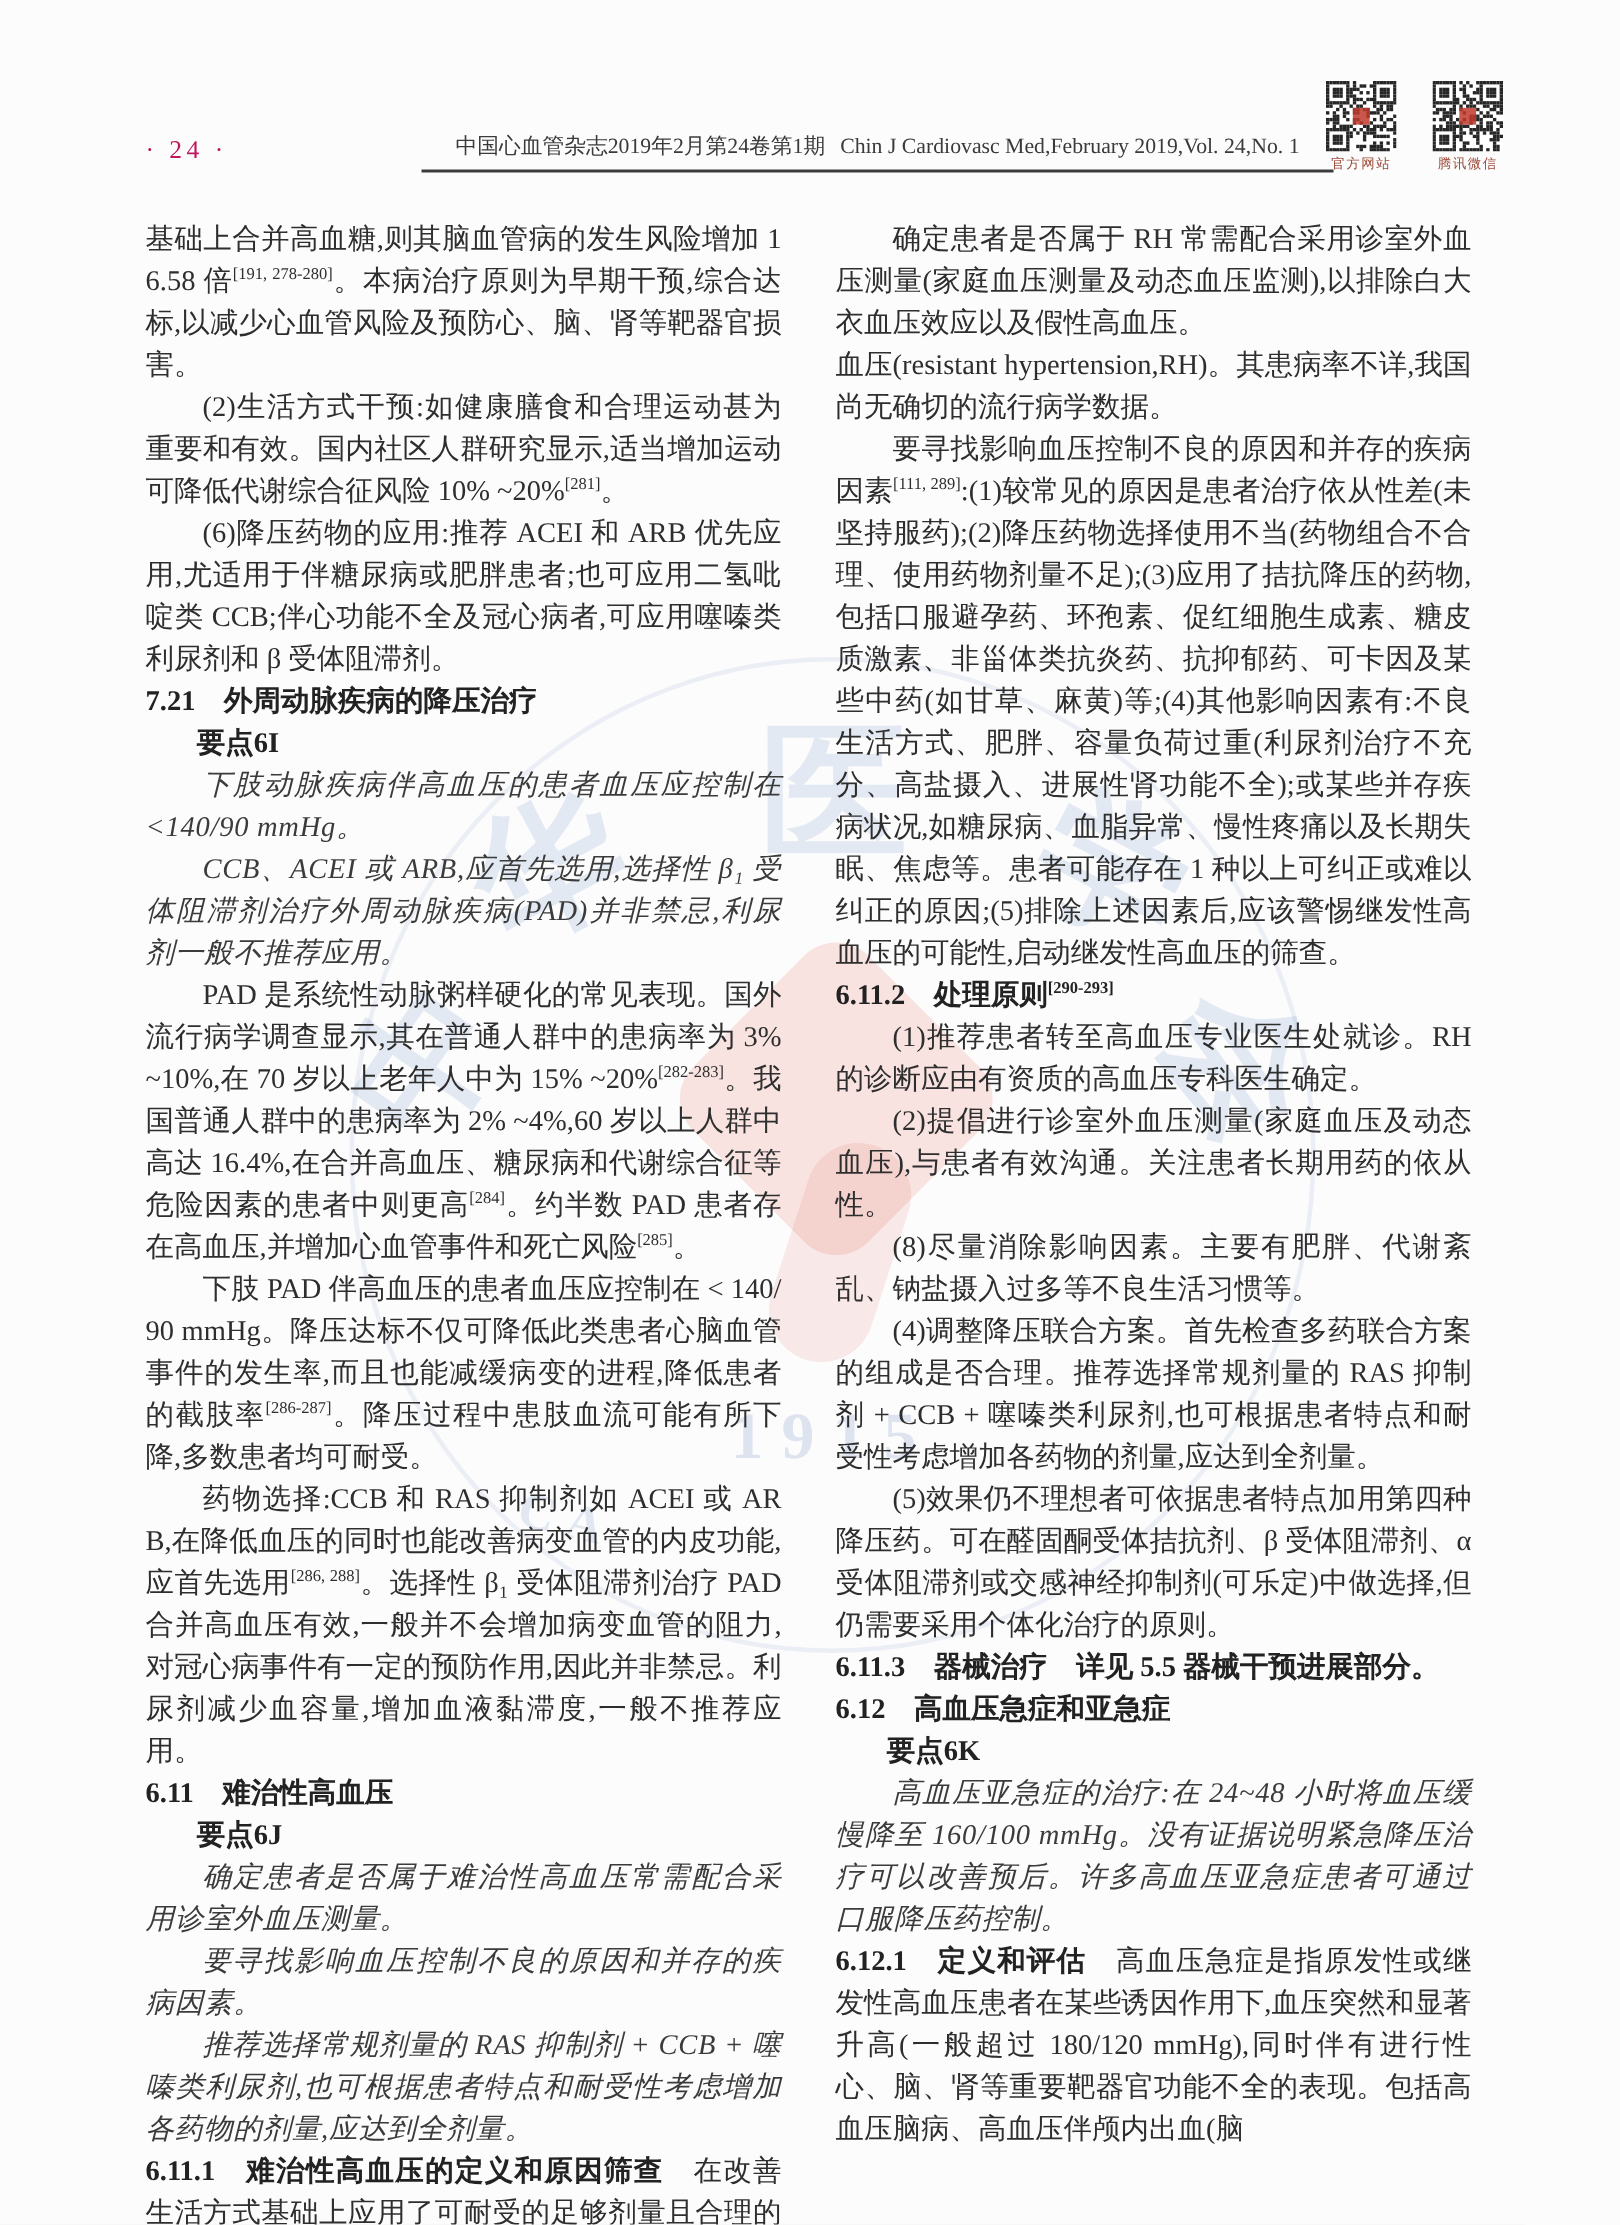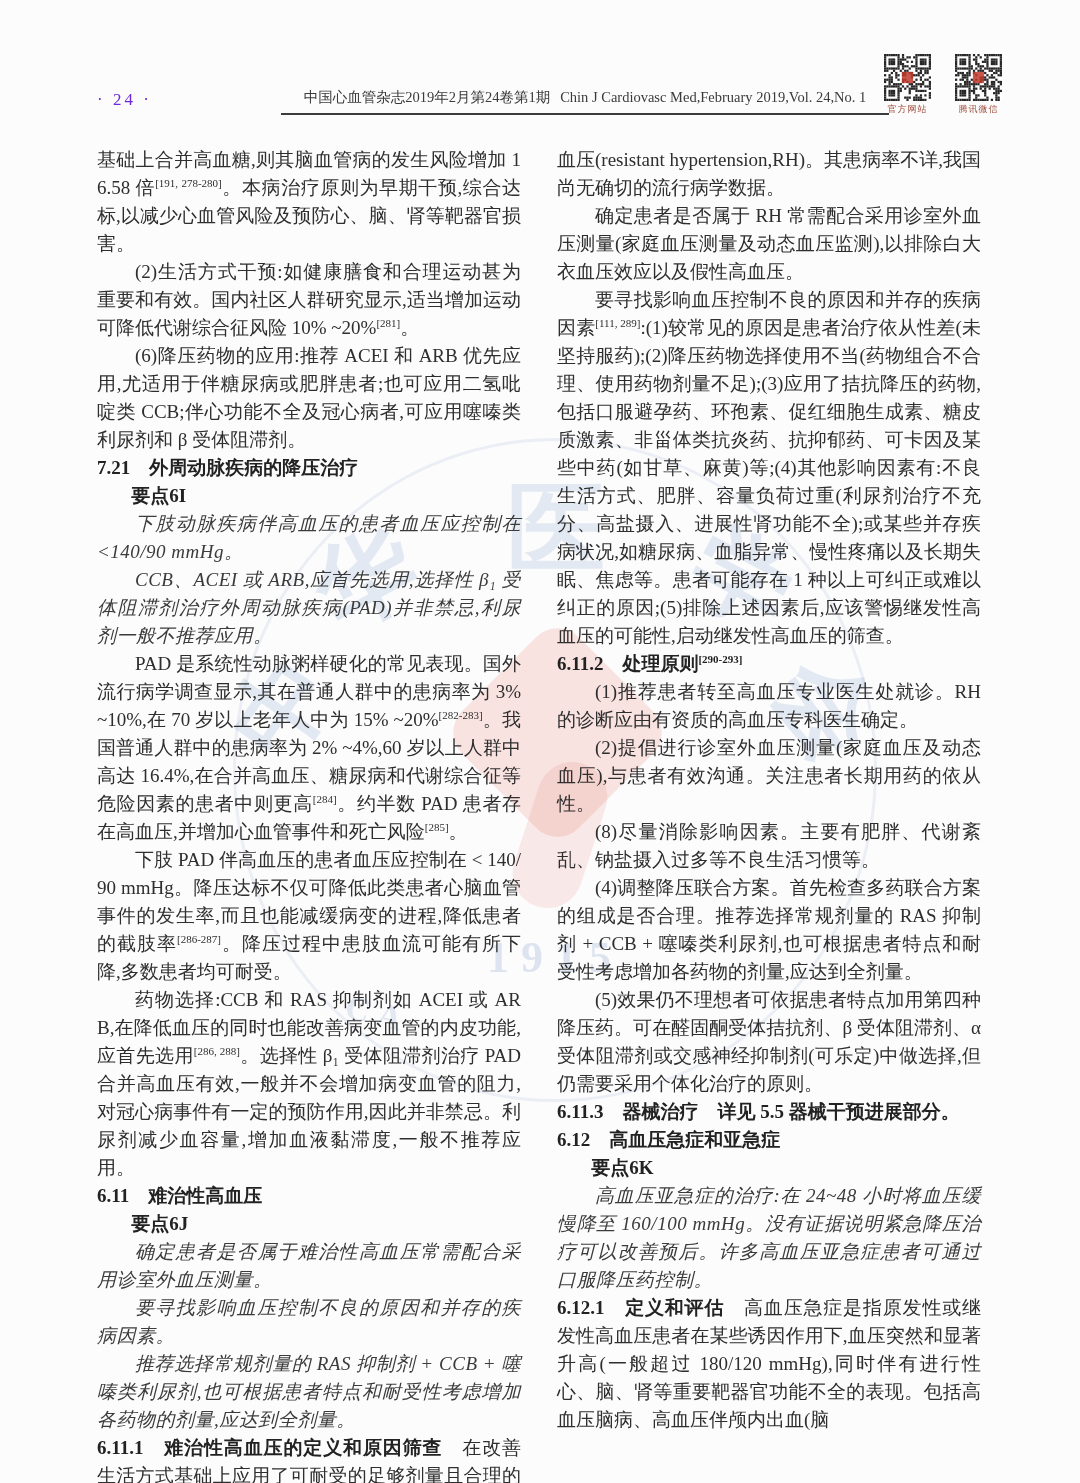--- a/index.html
+++ b/index.html
@@ -1,19 +1,19 @@
 <!DOCTYPE html>
 <html><head>
 <meta charset="utf-8">
 <style>
   html,body{margin:0;padding:0;}
   body{background:#e8e8e8;font-family:"Liberation Serif","DejaVu Serif",serif;}
   .page{position:relative;width:1080px;height:1483px;margin:0 auto;background:#fcfcfd;overflow:hidden;color:#2e2e2e;}
   
-  .page-number{position:absolute;left:97px;top:90px;font-size:17px;letter-spacing:3px;color:#6d28d9;}
+  .page-number{position:absolute;left:97px;top:90px;font-size:17px;letter-spacing:3px;color:#be185d;}
   .jtitle{position:absolute;left:281px;top:88px;width:608px;text-align:center;font-size:14.5px;color:#3a3a3a;
           border-bottom:2px solid #3c3c3c;padding-bottom:6px;white-space:nowrap;}
   .jtitle .en{margin-left:10px;}
   .qrs{position:absolute;left:884px;top:54px;display:flex;gap:24px;}
   .qr{width:47px;text-align:center;}
   .qr svg{width:47px;height:47px;display:block;}
   .qr-label{font-size:9px;color:#9c4a38;letter-spacing:1px;margin-top:2px;white-space:nowrap;}
   
   .columns{position:absolute;top:146px;left:97px;display:flex;gap:36px;z-index:1;}
   .col{width:424px;}
@@ -575,22 +575,22 @@
         <p class="para p">下肢 PAD 伴高血压的患者血压应控制在 &lt; 140/90 mmHg。降压达标不仅可降低此类患者心脑血管事件的发生率,而且也能减缓病变的进程,降低患者的截肢率<sup>[286-287]</sup>。降压过程中患肢血流可能有所下降,多数患者均可耐受。</p>
         <p class="para p">药物选择:CCB 和 RAS 抑制剂如 ACEI 或 ARB,在降低血压的同时也能改善病变血管的内皮功能,应首先选用<sup>[286, 288]</sup>。选择性 β₁ 受体阻滞剂治疗 PAD 合并高血压有效,一般并不会增加病变血管的阻力,对冠心病事件有一定的预防作用,因此并非禁忌。利尿剂减少血容量,增加血液黏滞度,一般不推荐应用。</p>
         <p class="para h"><b>6.11　难治性高血压</b></p>
         <p class="para kp"><b>要点6J</b></p>
         <p class="para kai">确定患者是否属于难治性高血压常需配合采用诊室外血压测量。</p>
         <p class="para kai">要寻找影响血压控制不良的原因和并存的疾病因素。</p>
         <p class="para kai">推荐选择常规剂量的 RAS 抑制剂 + CCB + 噻嗪类利尿剂,也可根据患者特点和耐受性考虑增加各药物的剂量,应达到全剂量。</p>
         <p class="para cont"><b>6.11.1　难治性高血压的定义和原因筛查</b>　在改善生活方式基础上应用了可耐受的足够剂量且合理的 3 种降压药物(包括一种噻嗪类利尿剂)至少治疗 4 周后,诊室和诊室外(包括家庭血压或动态血压监测)血压值仍在目标水平之上,或至少需要 4 种药物才能使血压达标时,称为难治性高</p>
       </div>
     <div class="col" id="col-right">
+        <p class="para p">确定患者是否属于 RH 常需配合采用诊室外血压测量(家庭血压测量及动态血压监测),以排除白大衣血压效应以及假性高血压。</p>
         <p class="para cont">血压(resistant hypertension,RH)。其患病率不详,我国尚无确切的流行病学数据。</p>
-        <p class="para p">确定患者是否属于 RH 常需配合采用诊室外血压测量(家庭血压测量及动态血压监测),以排除白大衣血压效应以及假性高血压。</p>
         <p class="para p">要寻找影响血压控制不良的原因和并存的疾病因素<sup>[111, 289]</sup>:(1)较常见的原因是患者治疗依从性差(未坚持服药);(2)降压药物选择使用不当(药物组合不合理、使用药物剂量不足);(3)应用了拮抗降压的药物,包括口服避孕药、环孢素、促红细胞生成素、糖皮质激素、非甾体类抗炎药、抗抑郁药、可卡因及某些中药(如甘草、麻黄)等;(4)其他影响因素有:不良生活方式、肥胖、容量负荷过重(利尿剂治疗不充分、高盐摄入、进展性肾功能不全);或某些并存疾病状况,如糖尿病、血脂异常、慢性疼痛以及长期失眠、焦虑等。患者可能存在 1 种以上可纠正或难以纠正的原因;(5)排除上述因素后,应该警惕继发性高血压的可能性,启动继发性高血压的筛查。</p>
         <p class="para h"><b>6.11.2　处理原则<sup>[290-293]</sup></b></p>
         <p class="para p">(1)推荐患者转至高血压专业医生处就诊。RH 的诊断应由有资质的高血压专科医生确定。</p>
         <p class="para p">(2)提倡进行诊室外血压测量(家庭血压及动态血压),与患者有效沟通。关注患者长期用药的依从性。</p>
         <p class="para p">(8)尽量消除影响因素。主要有肥胖、代谢紊乱、钠盐摄入过多等不良生活习惯等。</p>
         <p class="para p">(4)调整降压联合方案。首先检查多药联合方案的组成是否合理。推荐选择常规剂量的 RAS 抑制剂 + CCB + 噻嗪类利尿剂,也可根据患者特点和耐受性考虑增加各药物的剂量,应达到全剂量。</p>
         <p class="para p">(5)效果仍不理想者可依据患者特点加用第四种降压药。可在醛固酮受体拮抗剂、β 受体阻滞剂、α 受体阻滞剂或交感神经抑制剂(可乐定)中做选择,但仍需要采用个体化治疗的原则。</p>
         <p class="para h"><b>6.11.3　器械治疗</b>　详见 5.5 器械干预进展部分。</p>
         <p class="para h"><b>6.12　高血压急症和亚急症</b></p>
         <p class="para kp"><b>要点6K</b></p>

